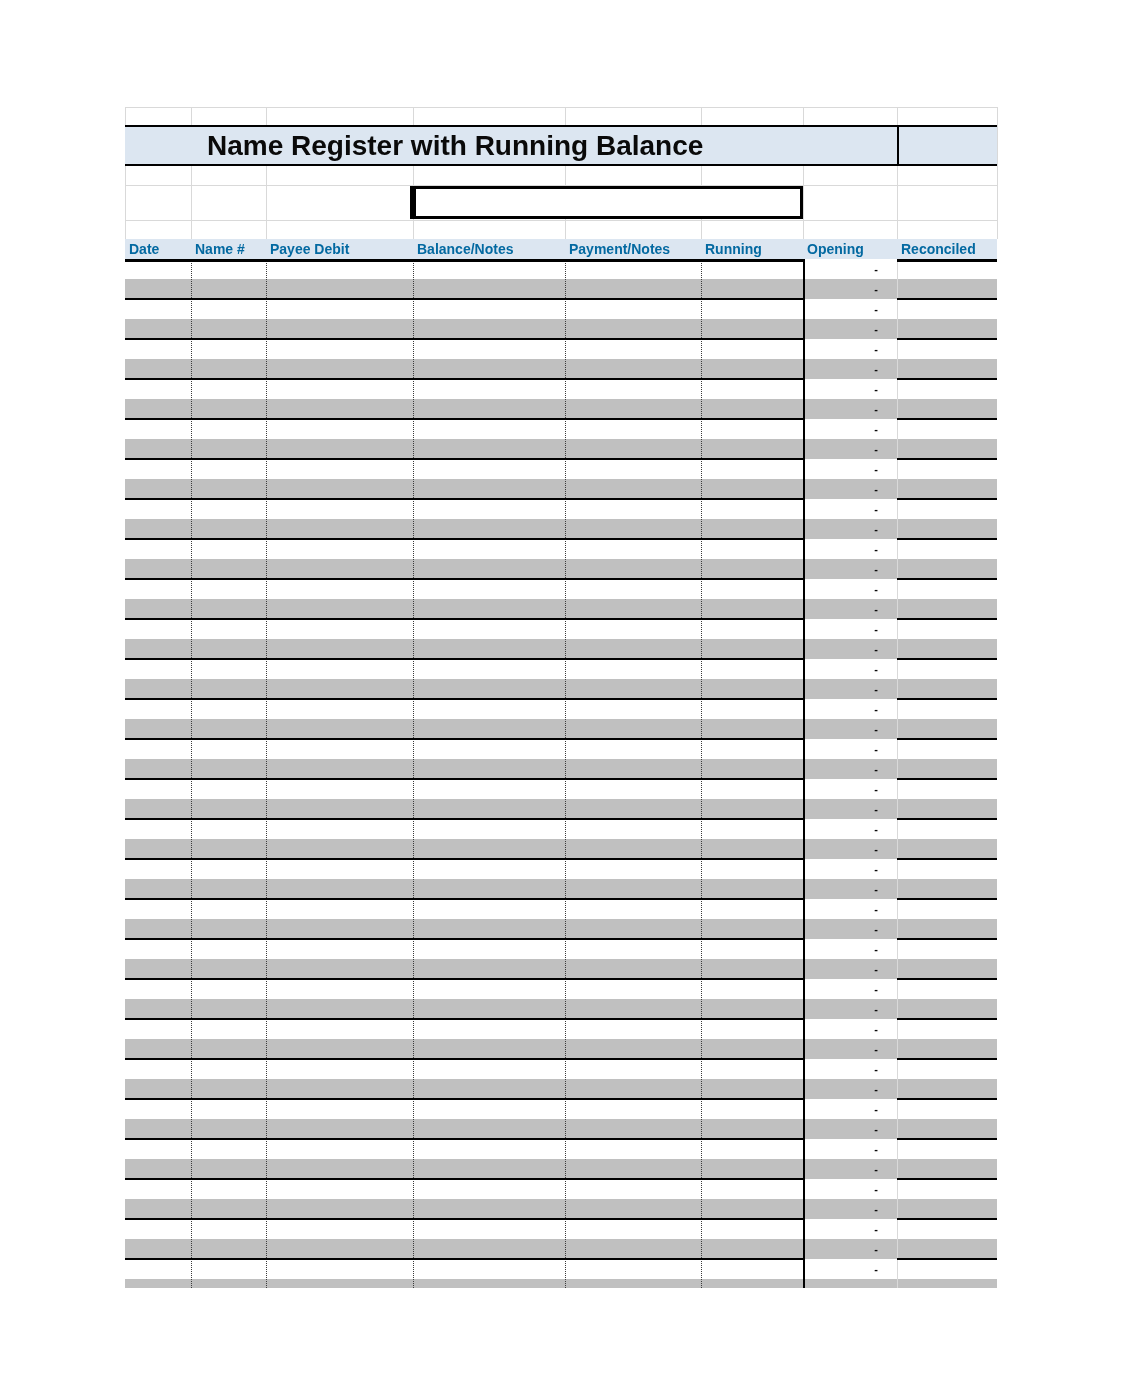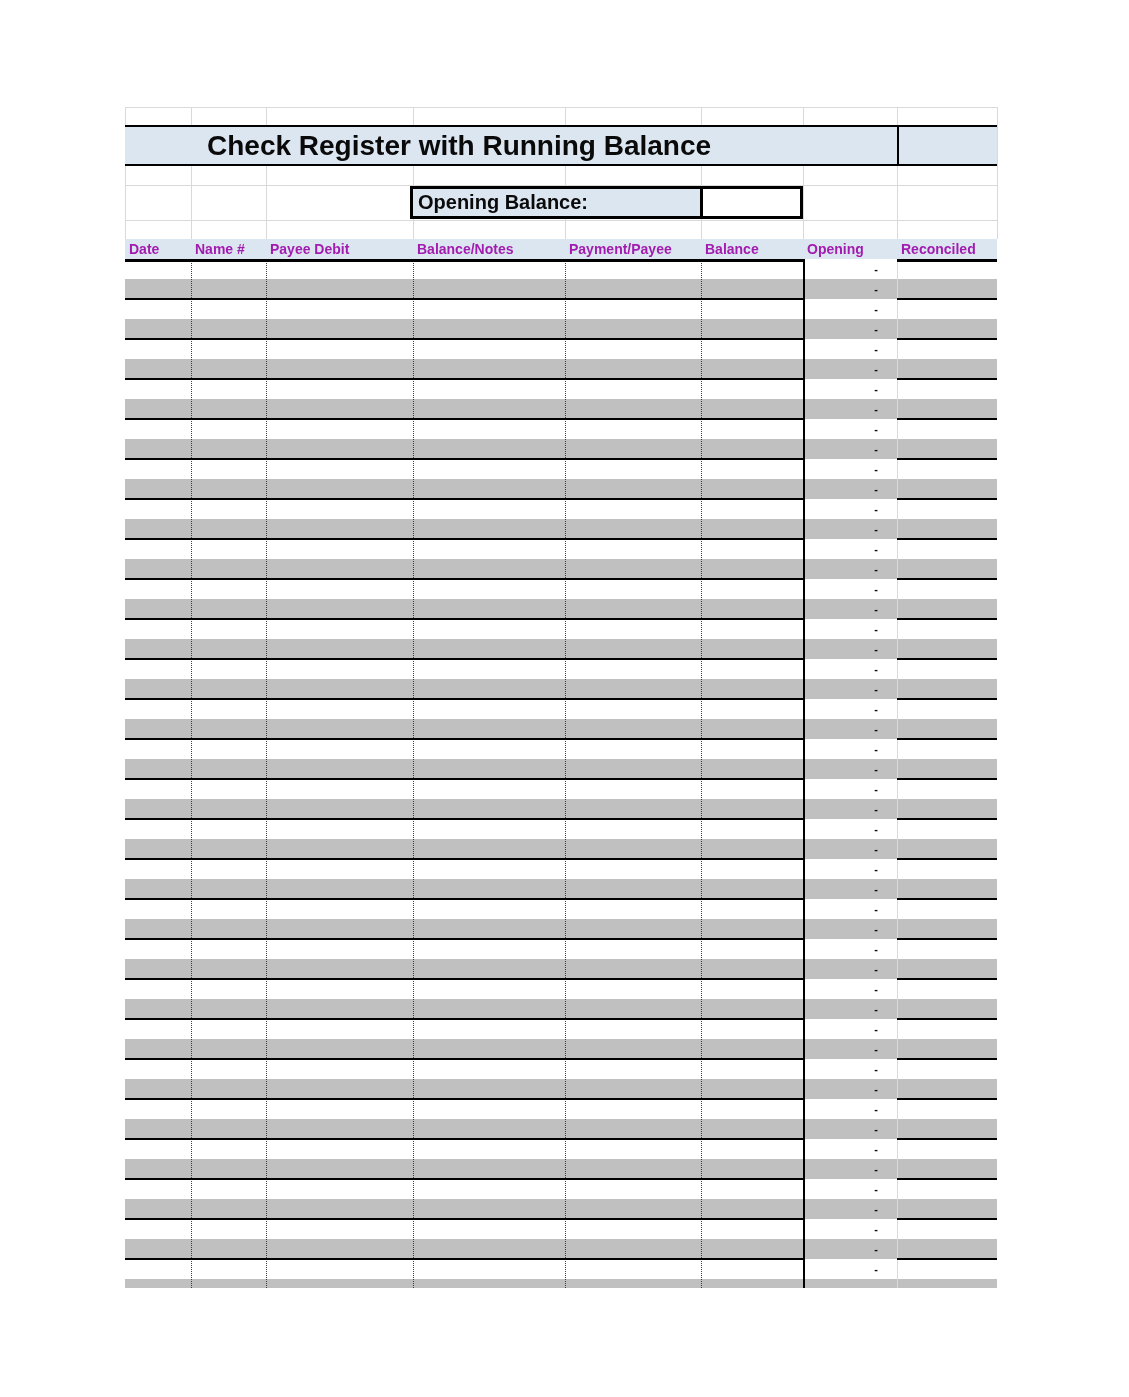--- a/index.html
+++ b/index.html
@@ -36,21 +36,21 @@
   .ob-label span{padding-left:5px;font-size:20px;font-weight:700;color:#0a0a0a;white-space:nowrap;}
   .ob-divider{width:3px;background:var(--line,#000);}
   .ob-value{width:97px;background:#ffffff;}
   
   .header-row{
     position:absolute;left:125px;top:239px;width:872px;height:20px;
     background:var(--accent,#dce6f1);z-index:3;
   }
   .header-label{
     position:absolute;top:0;height:20px;line-height:20px;
-    font-size:14px;font-weight:700;color:#a21caf;white-space:nowrap;
+    font-size:14px;font-weight:700;color:#0369a1;white-space:nowrap;
   }
   
   #body{
     position:absolute;left:125px;top:259px;width:872px;height:1029px;
     overflow:hidden;z-index:2;background:#fff;
   }
   .row{display:flex;height:20px;background:#ffffff;}
   .row.gray{background:var(--rowgray,#c0c0c0);}
   .cell{height:20px;box-sizing:border-box;}
   .balance-cell{
@@ -75,40 +75,37 @@
       <div class="vgrid" style="left: 701px; top: 107px; height: 132px;"></div>
       <div class="vgrid" style="left: 803px; top: 107px; height: 132px;"></div>
       <div class="vgrid" style="left: 897px; top: 107px; height: 132px;"></div>
       <div class="vgrid" style="left: 997px; top: 107px; height: 132px;"></div>
       <div class="hgrid" style="left: 125px; top: 107px; width: 872px;"></div>
       <div class="hgrid" style="left: 125px; top: 185px; width: 872px;"></div>
       <div class="hgrid" style="left: 125px; top: 220px; width: 872px;"></div>
     </div>
 
   <div class="title-bar">
-    <span class="title-text">Check Register with Running Balance</span>
+    <span class="title-text">Name Register with Running Balance</span>
     <span class="title-divider"></span>
     <span class="abs" style="left:774px;top:0;width:96px;height:37px;"></span>
   </div>
 
   <div class="ob-box">
-    <div class="ob-label">
-      <span>Opening Balance:</span>
-    </div>
     <div class="ob-divider"></div>
     <div class="ob-value"></div>
   </div>
 
   <div class="header-row">
     <span class="header-label" style="left:4px;">Date</span>
     <span class="header-label" style="left:70px;">Name #</span>
     <span class="header-label" style="left:145px;">Payee Debit</span>
     <span class="header-label" style="left:292px;">Balance/Notes</span>
-    <span class="header-label" style="left:444px;">Payment/Payee</span>
-    <span class="header-label" style="left:580px;">Balance</span>
+    <span class="header-label" style="left:444px;">Payment/Notes</span>
+    <span class="header-label" style="left:580px;">Running</span>
     <span class="header-label" style="left:682px;">Opening</span>
     <span class="header-label" style="left:776px;">Reconciled</span>
   </div>
 
   <div id="body">
     <div id="rows">
         <div class="row">
           <div class="cell" style="width: 66px;"></div>
           <div class="cell" style="width: 75px;"></div>
           <div class="cell" style="width: 147px;"></div>

